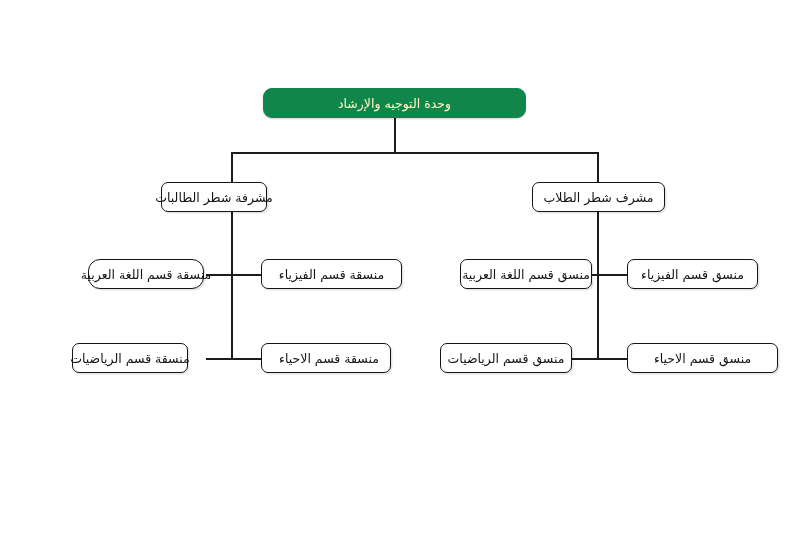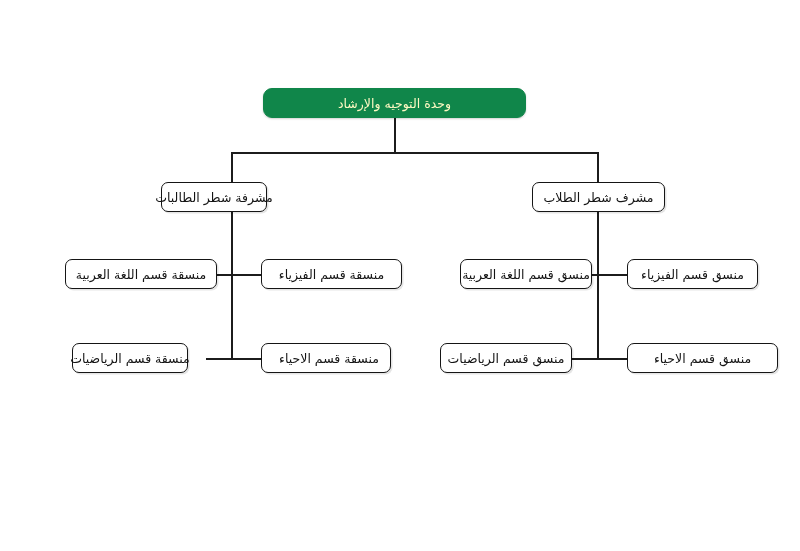--- a/index.html
+++ b/index.html
@@ -103,21 +103,21 @@
   </div>
 
   <div class="node plain level2" style="left:161px; top:182px; width:106px; height:30px;">
     <span class="node-label">مشرفة شطر الطالبات</span>
   </div>
 
   <div class="node plain level2" style="left:532px; top:182px; width:133px; height:30px;">
     <span class="node-label">مشرف شطر الطلاب</span>
   </div>
 
-  <div class="node plain leaf" style="left:65px; top:259px; width:152px; height:30px;">
+  <div class="node plain leaf" style="left:88px; top:259px; width:116px; height:30px;border-radius:12px;">
     <span class="node-label">منسقة قسم اللغة العربية</span>
   </div>
 
   <div class="node plain leaf" style="left:261px; top:259px; width:141px; height:30px;">
     <span class="node-label">منسقة قسم الفيزياء</span>
   </div>
 
   <div class="node plain leaf" style="left:72px; top:343px; width:116px; height:30px;align-items:center;">
     <span class="node-label">منسقة قسم الرياضيات</span>
   </div>

